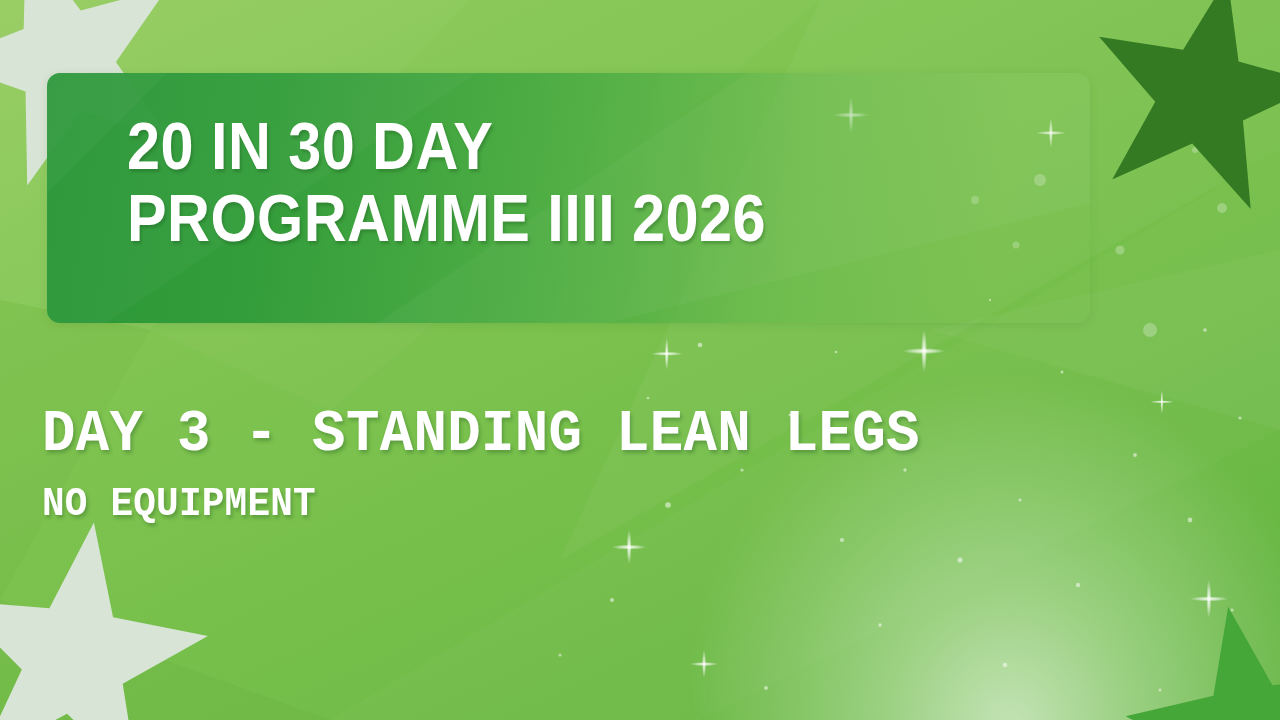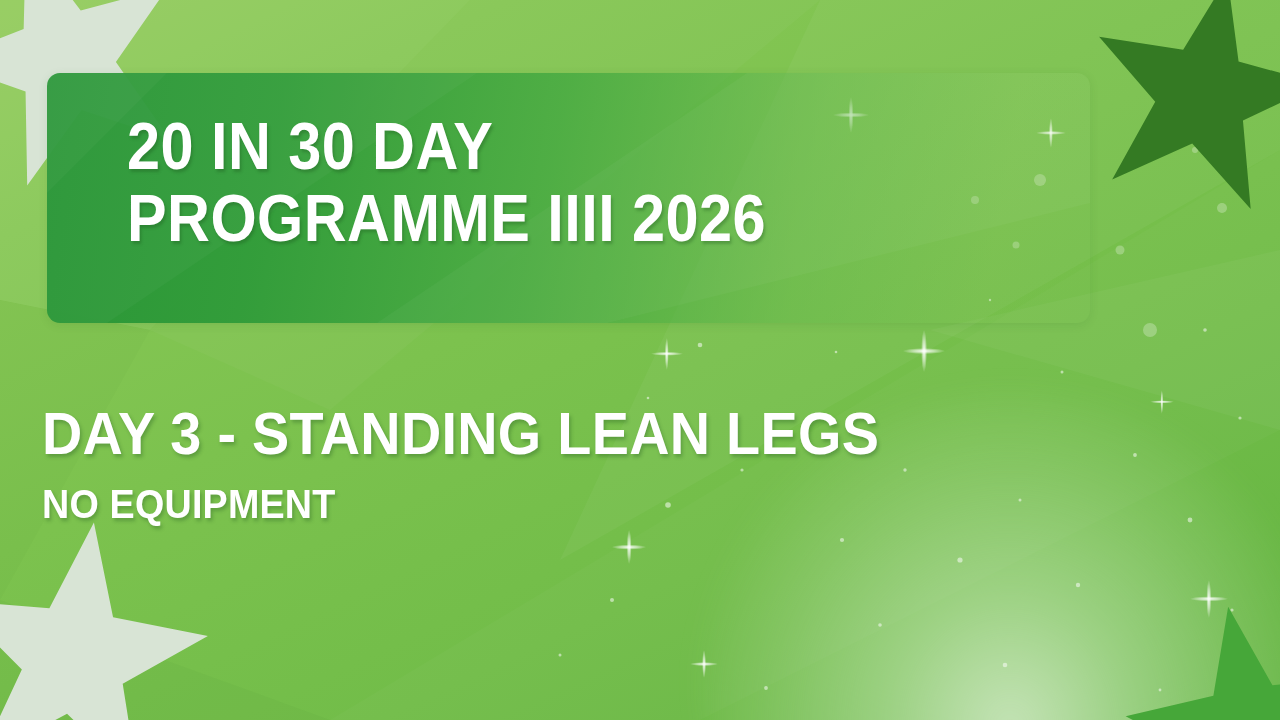--- a/index.html
+++ b/index.html
@@ -126,20 +126,21 @@
     white-space: nowrap;
     text-shadow: 2px 3px 3px rgba(25,80,25,.30);
   }
 
   
   .lower {
     position: absolute;
     left: 42px;
     top: 403px;
     width: 1230px;
+    font-family: Liberation Mono, monospace;
   }
   .heading {
     color: #ffffff;
     font-size: 60px;
     line-height: 62px;
     font-weight: bold;
     letter-spacing: .3px;
     transform: scaleX(.93);
     transform-origin: left center;
     white-space: nowrap;

